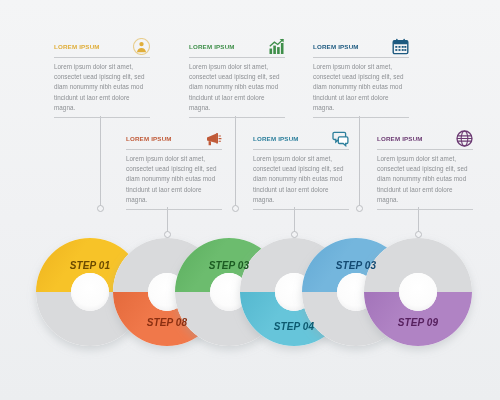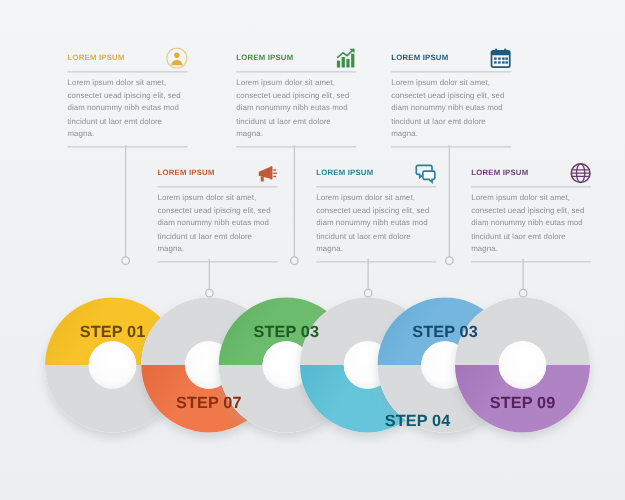--- a/index.html
+++ b/index.html
@@ -81,25 +81,26 @@
   }
 
   
   #chain {
     position: absolute;
     left: 0;
     top: 225;
   }
   .step-label {
     position: absolute;
-    font-size: 13px;
+    font-size: 10px;
     font-weight: bold;
     white-space: nowrap;
     transform: translate(-50%, -50%);
     letter-spacing: 0.1px;
+    font-style: italic;
   }
 </style>
 </head>
 <body>
 
 <div id="canvas">
 
   <svg id="chain" width="500" height="400" viewBox="0 0 500 400" style="position:absolute;left:0;top:0;">
     <defs>
       <filter id="dropshadow" x="-40%" y="-40%" width="180%" height="190%">
@@ -176,23 +177,23 @@
           <circle cx="418" cy="292" r="54" fill="#ffffff" filter="url(#dropshadow)"></circle>
           <path d="M 364 292 A 54 54 0 0 1 472 292 L 437 292 A 19 19 0 0 0 399 292 Z" fill="#d9dadc"></path>
           <path d="M 472 292 A 54 54 0 0 1 364 292 L 399 292 A 19 19 0 0 0 437 292 Z" fill="url(#g5)"></path>
           <circle cx="418" cy="292" r="19" fill="url(#holeShade)"></circle>
         </g>
       </g>
   </svg>
 
   <div id="step-labels">
       <div class="step-label" style="left: 90px; top: 265px; color: rgb(107, 74, 0);">STEP 01</div>
-      <div class="step-label" style="left: 167px; top: 322px; color: rgb(138, 47, 17);">STEP 07</div>
+      <div class="step-label" style="left: 167px; top: 322px; color: rgb(138, 47, 17);">STEP 08</div>
       <div class="step-label" style="left: 229px; top: 265px; color: rgb(28, 91, 34);">STEP 03</div>
-      <div class="step-label" style="left: 294px; top: 336px; color: rgb(13, 90, 112); margin-left: 40px;">STEP 04</div>
+      <div class="step-label" style="left: 294px; top: 326px; color: rgb(13, 90, 112);">STEP 04</div>
       <div class="step-label" style="left: 356px; top: 265px; color: rgb(19, 74, 114);">STEP 03</div>
       <div class="step-label" style="left: 418px; top: 322px; color: rgb(87, 33, 95);">STEP 09</div>
     </div>
 
   <div id="stem-layer">
       <div class="stem" style="left: 100px; top: 116px; height: 92px;"></div>
       <div class="stem-dot" style="left: 97px; top: 205px;"></div>
       <div class="stem" style="left: 235px; top: 116px; height: 92px;"></div>
       <div class="stem-dot" style="left: 232px; top: 205px;"></div>
       <div class="stem" style="left: 359px; top: 116px; height: 92px;"></div>

